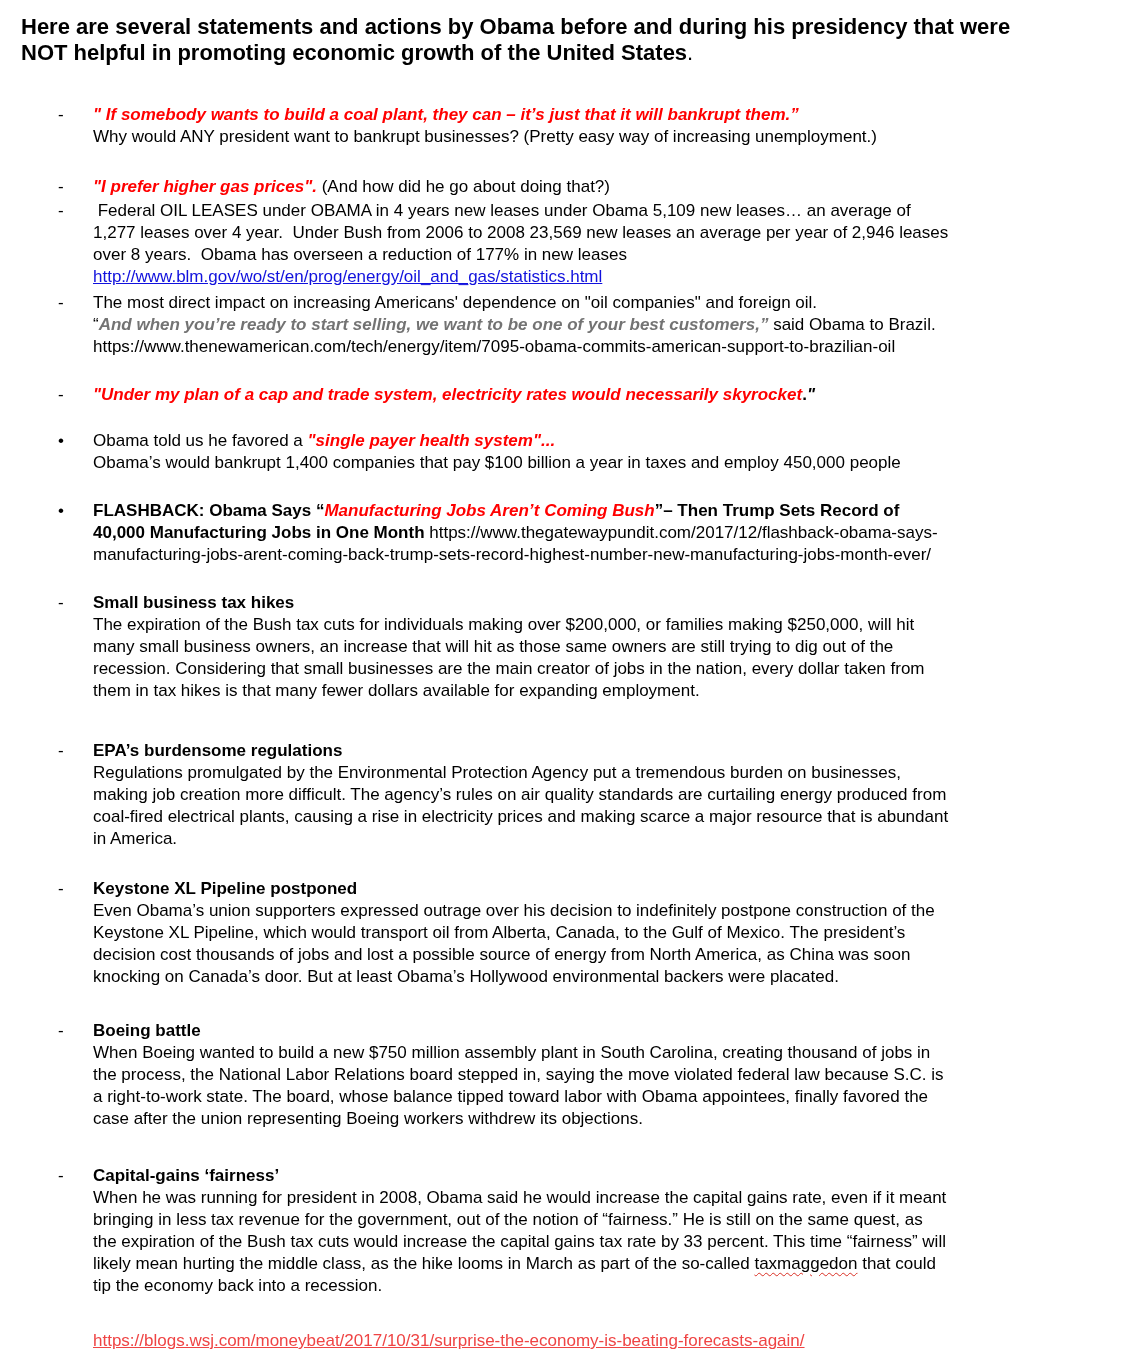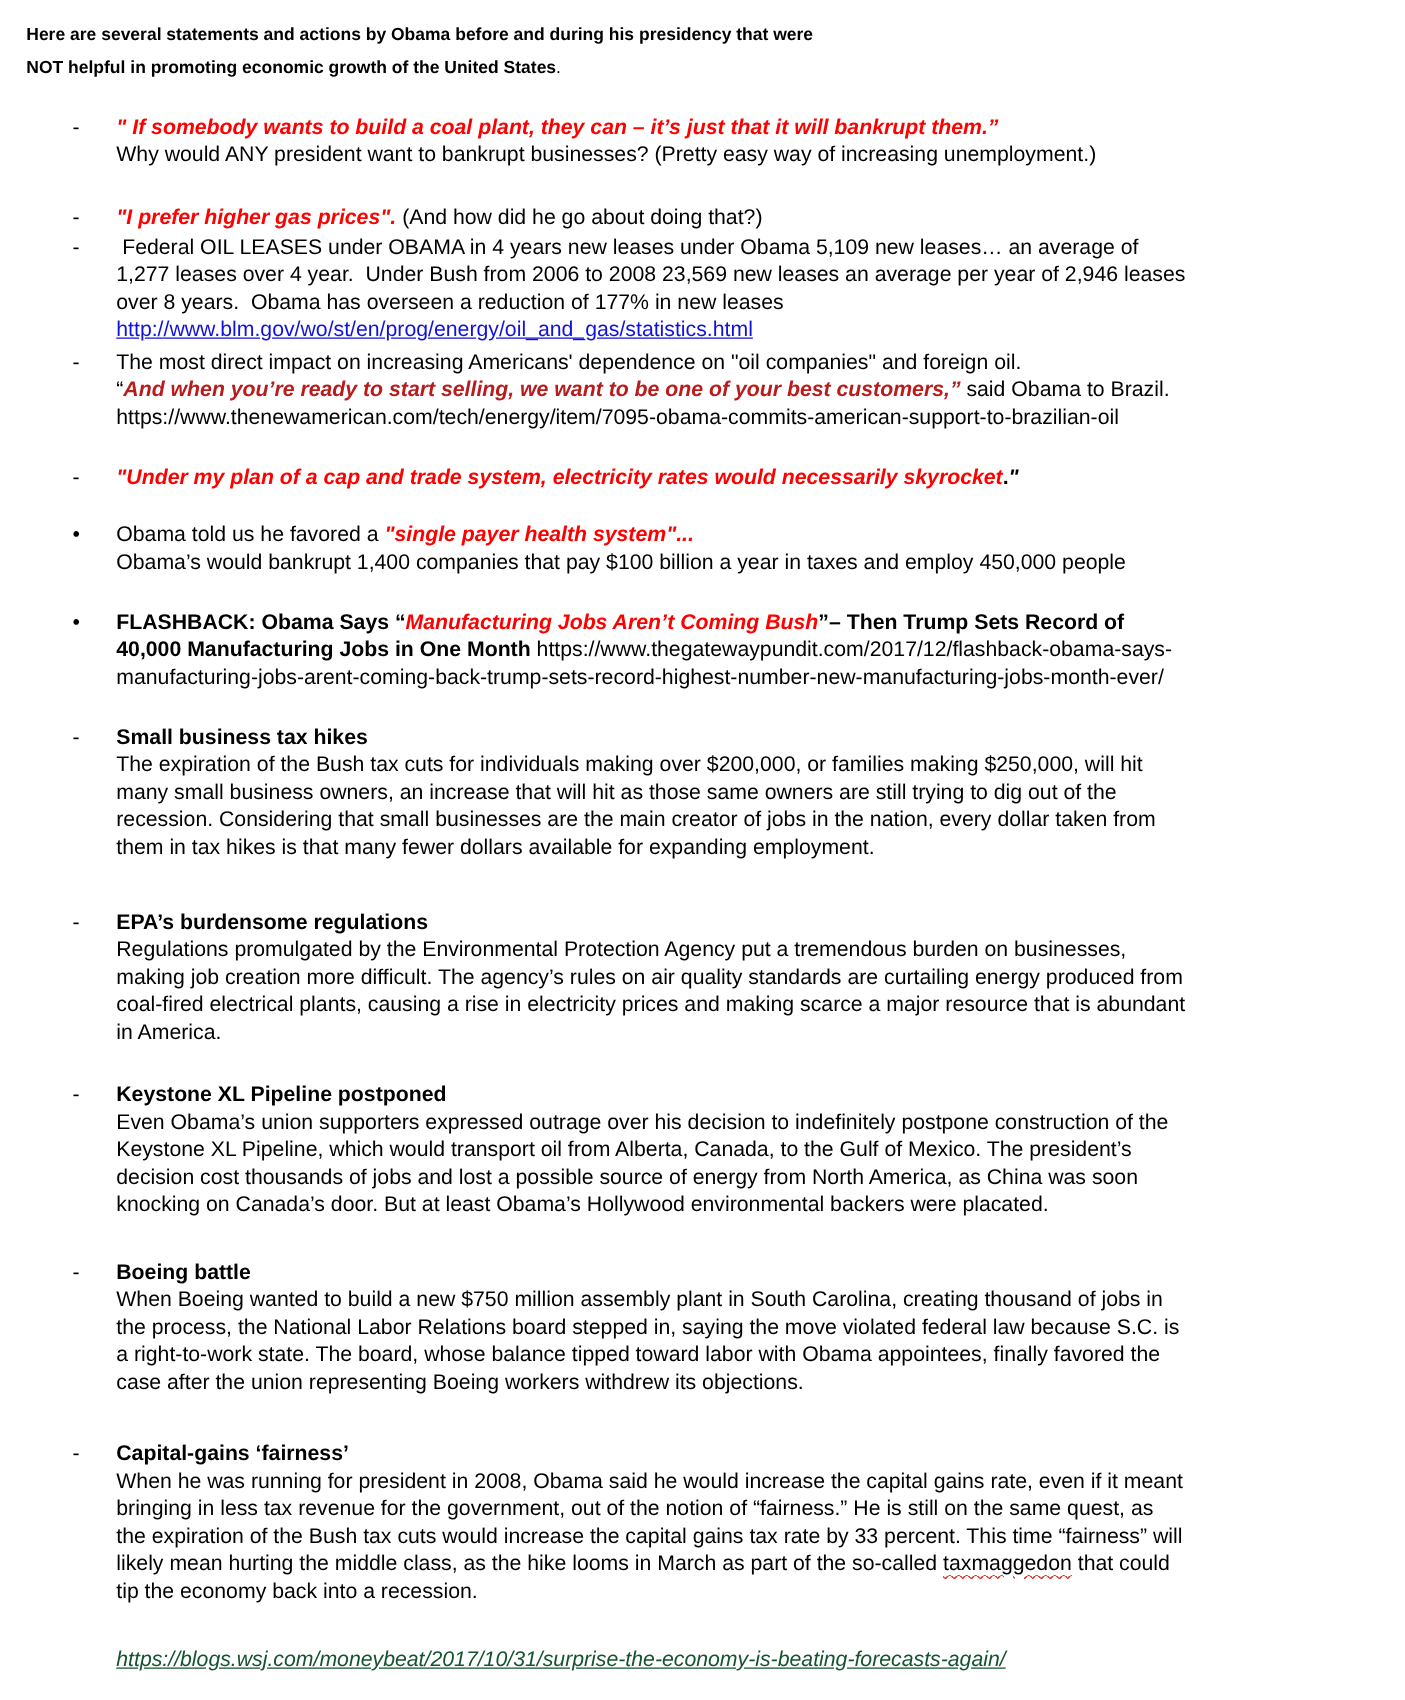--- a/index.html
+++ b/index.html
@@ -2,21 +2,21 @@
 <html><head>
 <meta charset="utf-8">
 <style>
   html,body{margin:0;padding:0;}
   body{
     width:1124px;height:1360px;background:#FFFFFF;color:#000000;
     font-family:"Liberation Sans","DejaVu Sans",sans-serif;
     overflow:hidden;
   }
   .page{padding:14px 18px 0 21px;}
-  .title{font-size:14px;line-height:26px;font-weight:normal;margin-bottom:25px;}
+  .title{font-size:22px;line-height:26px;font-weight:normal;margin-bottom:38px;}
   .seg-tb{font-weight:bold;}
   .seg-tn{font-weight:normal;}
   .item{position:relative;padding-left:72px;font-size:17px;line-height:22px;}
   .marker{position:absolute;left:37px;top:0;font-size:17px;}
   .line{white-space:pre;}
   .seg-n{font-weight:normal;font-style:normal;color:#000000;}
   .seg-b{font-weight:bold;color:#000000;}
   .seg-bi{font-weight:bold;font-style:italic;color:#000000;}
   .seg-r{font-weight:bold;font-style:italic;}
   .seg-l{text-decoration:underline;cursor:pointer;}
@@ -50,21 +50,21 @@
           <div class="line"><span class="seg-n"> Federal OIL LEASES under OBAMA in 4 years new leases under Obama 5,109 new leases… an average of</span></div>
           <div class="line"><span class="seg-n">1,277 leases over 4 year.  Under Bush from 2006 to 2008 23,569 new leases an average per year of 2,946 leases</span></div>
           <div class="line"><span class="seg-n">over 8 years.  Obama has overseen a reduction of 177% in new leases</span></div>
           <div class="line"><span class="seg-l" style="color: rgb(17, 17, 221);">http://www.blm.gov/wo/st/en/prog/energy/oil_and_gas/statistics.html</span></div>
         </div>
       </div>
       <div class="item" style="margin-bottom: 26px;">
         <span class="marker">-</span>
         <div>
           <div class="line"><span class="seg-n">The most direct impact on increasing Americans' dependence on "oil companies" and foreign oil.</span></div>
-          <div class="line"><span class="seg-n">“</span><span class="seg-r" style="color: #b91c1c;">And when you’re ready to start selling, we want to be one of your best customers,”</span><span class="seg-n"> said Obama to Brazil.</span></div>
+          <div class="line"><span class="seg-n">“</span><span class="seg-r" style="color: #737373;">And when you’re ready to start selling, we want to be one of your best customers,”</span><span class="seg-n"> said Obama to Brazil.</span></div>
           <div class="line"><span class="seg-n">https://www.thenewamerican.com/tech/energy/item/7095-obama-commits-american-support-to-brazilian-oil</span></div>
         </div>
       </div>
       <div class="item" style="margin-bottom: 24px;">
         <span class="marker">-</span>
         <div>
           <div class="line"><span class="seg-r" style="color: rgb(255, 0, 0);">"Under my plan of a cap and trade system, electricity rates would necessarily skyrocket</span><span class="seg-b">.</span><span class="seg-bi">"</span></div>
         </div>
       </div>
       <div class="item" style="margin-bottom: 26px;">
@@ -129,17 +129,17 @@
           <div class="line"><span class="seg-n">When he was running for president in 2008, Obama said he would increase the capital gains rate, even if it meant</span></div>
           <div class="line"><span class="seg-n">bringing in less tax revenue for the government, out of the notion of “fairness.” He is still on the same quest, as</span></div>
           <div class="line"><span class="seg-n">the expiration of the Bush tax cuts would increase the capital gains tax rate by 33 percent. This time “fairness” will</span></div>
           <div class="line"><span class="seg-n">likely mean hurting the middle class, as the hike looms in March as part of the so-called </span><span class="seg-sq" style="text-decoration-color: rgb(217, 48, 37); text-align: right;">taxmaggedon</span><span class="seg-n"> that could</span></div>
           <div class="line"><span class="seg-n">tip the economy back into a recession.</span></div>
         </div>
       </div>
       <div class="item" style="margin-bottom: 0px;">
         <span class="marker"></span>
         <div>
-          <div class="line"><span class="seg-l" style="color: #14532d; font-style: italic;">https://blogs.wsj.com/moneybeat/2017/10/31/surprise-the-economy-is-beating-forecasts-again/</span></div>
+          <div class="line"><span class="seg-l" style="color: #ef4444;">https://blogs.wsj.com/moneybeat/2017/10/31/surprise-the-economy-is-beating-forecasts-again/</span></div>
         </div>
       </div>
     </div>
 </div>
 
 </body></html>

